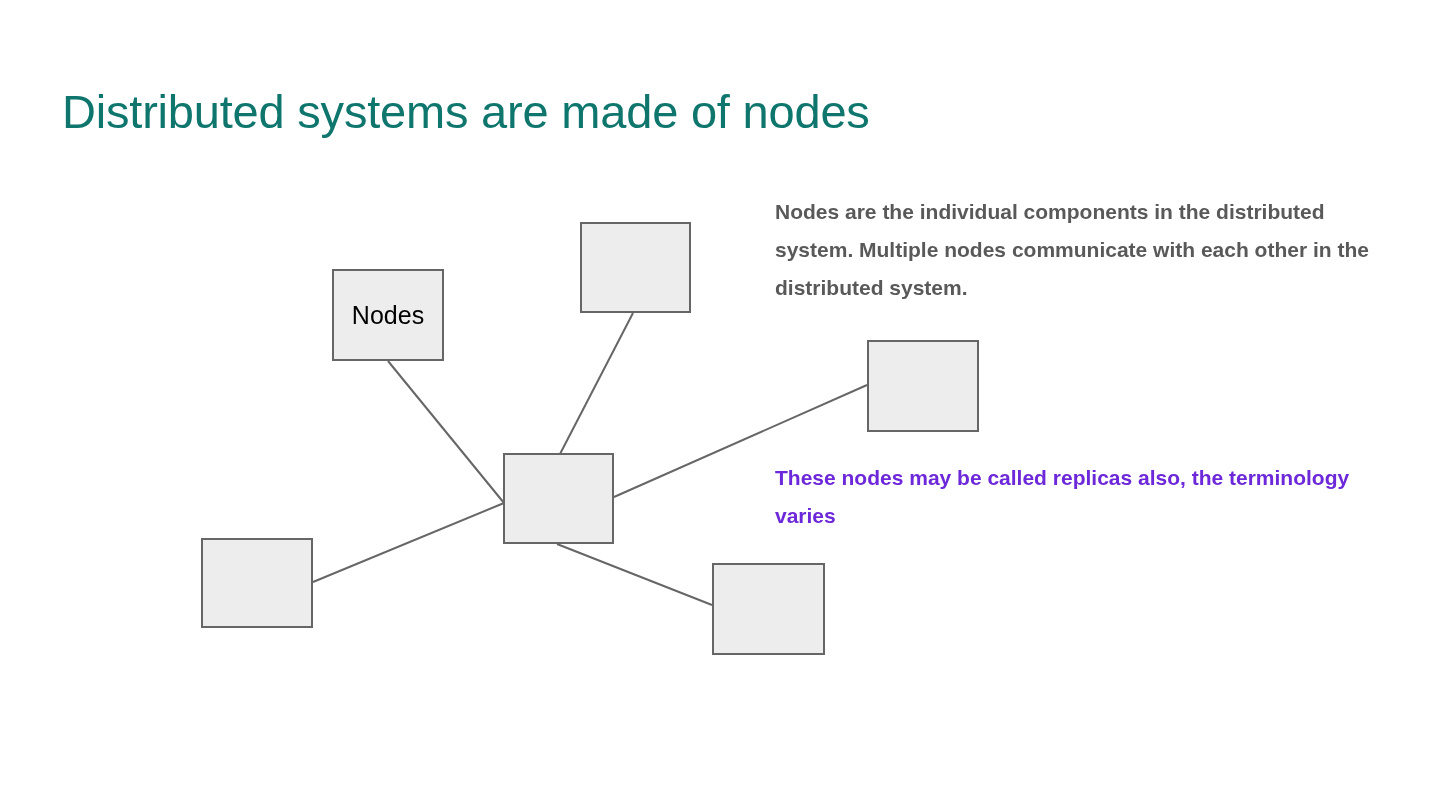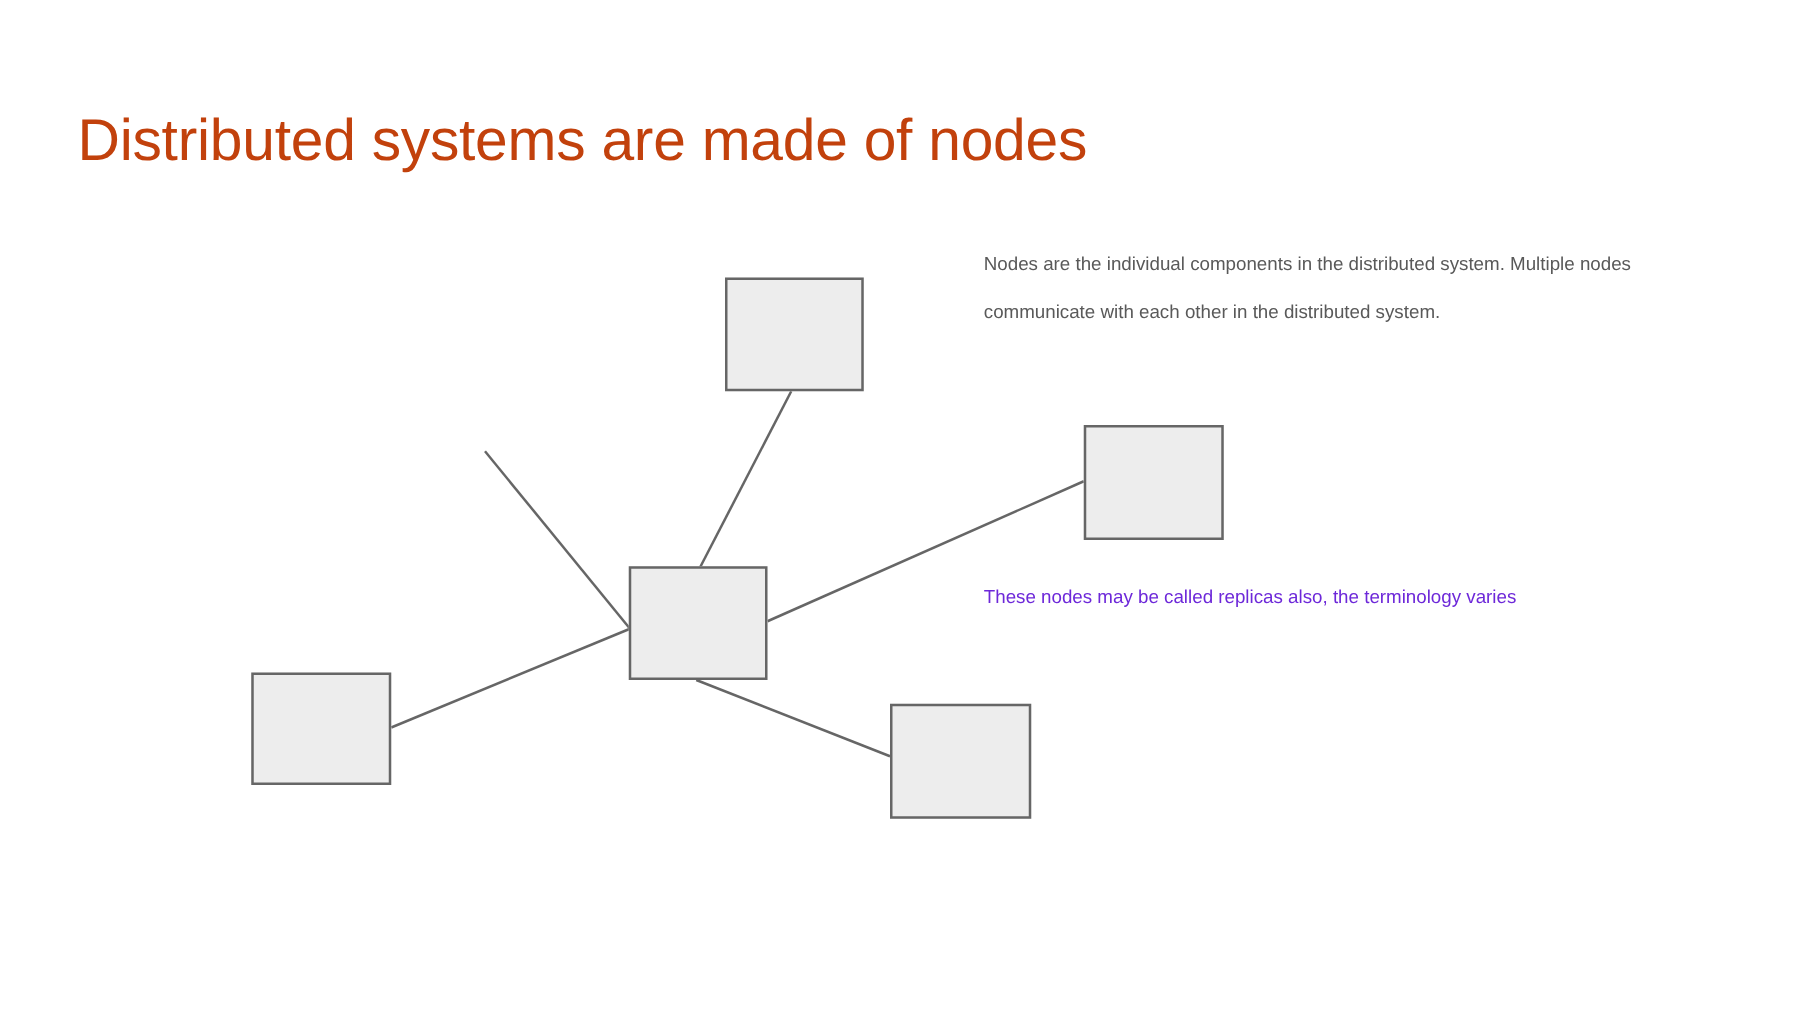--- a/index.html
+++ b/index.html
@@ -26,24 +26,23 @@
     color: #000000;
     font-weight: 400;
     letter-spacing: -0.2px;
     white-space: nowrap;
   }
 
   
   .body-para {
     position: absolute;
     color: #595959;
-    font-size: 15px;
+    font-size: 21px;
     line-height: 38px;
-    font-weight: 400;
-    margin-left: 12px;
+    font-weight: 700;
   }
   #para-one {
     left: 775px;
     top: 193px;
     width: 610px;
   }
   #para-two {
     left: 775px;
     top: 459px;
     width: 600px;
@@ -80,32 +79,35 @@
     line-height: 28px;
     font-weight: 400;
     white-space: nowrap;
   }
 </style>
 </head>
 <body style="background: rgb(255, 255, 255);">
 
 <div id="slide" style="background: rgb(255, 255, 255);">
 
-  <div id="slide-title" style="color: #c2410c; text-align: center;">Distributed systems are made of nodes</div>
+  <div id="slide-title" style="color: #0f766e; text-align: center;">Distributed systems are made of nodes</div>
 
   <div id="diagram">
 
     <svg id="edges" viewBox="0 0 1440 810" xmlns="http://www.w3.org/2000/svg">
         <line x1="388" y1="361" x2="504" y2="503" stroke="#666666" stroke-width="2"></line>
         <line x1="633" y1="313" x2="560" y2="454" stroke="#666666" stroke-width="2"></line>
         <line x1="867" y1="385" x2="614" y2="497" stroke="#666666" stroke-width="2"></line>
         <line x1="313" y1="582" x2="504" y2="503" stroke="#666666" stroke-width="2"></line>
         <line x1="712" y1="605" x2="557" y2="544" stroke="#666666" stroke-width="2"></line>
       </svg>
 
+    <div class="node-box" style="left: 332px; top: 269px; width: 112px; height: 92px; background: rgb(237, 237, 237); border-color: rgb(102, 102, 102);">
+      <span class="node-label">Nodes</span>
+    </div>
     <div class="node-box" style="left: 580px; top: 222px; width: 111px; height: 91px; background: rgb(237, 237, 237); border-color: rgb(102, 102, 102);">
       <span class="node-label"></span>
     </div>
     <div class="node-box" style="left: 867px; top: 340px; width: 112px; height: 92px; background: rgb(237, 237, 237); border-color: rgb(102, 102, 102);">
       <span class="node-label"></span>
     </div>
     <div class="node-box" style="left: 503px; top: 453px; width: 111px; height: 91px; background: rgb(237, 237, 237); border-color: rgb(102, 102, 102);">
       <span class="node-label"></span>
     </div>
     <div class="node-box" style="left: 201px; top: 538px; width: 112px; height: 90px; background: rgb(237, 237, 237); border-color: rgb(102, 102, 102);">

